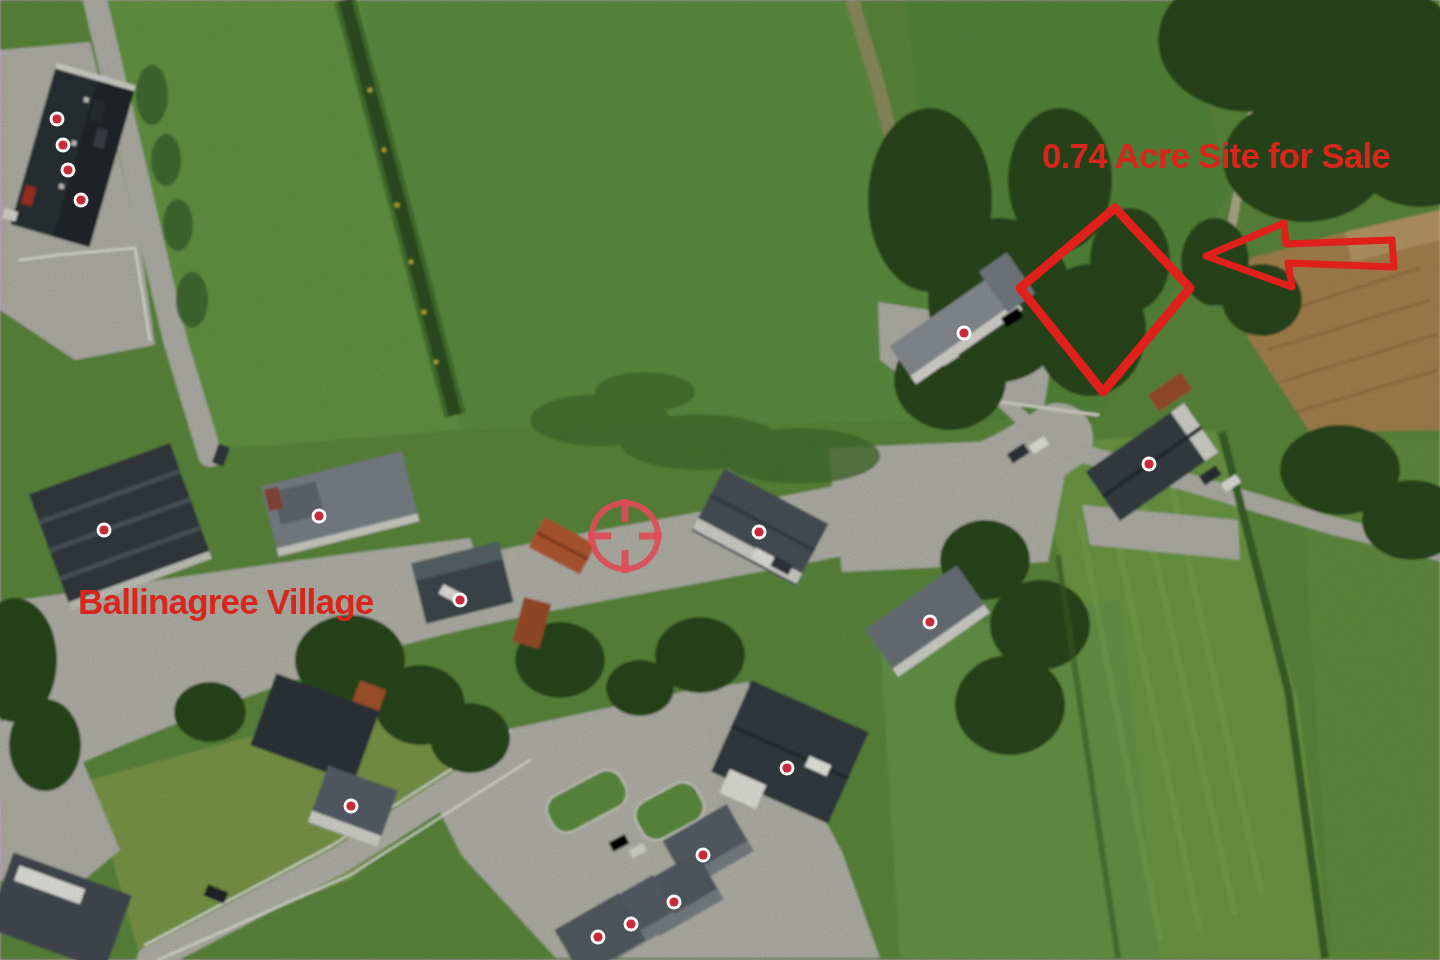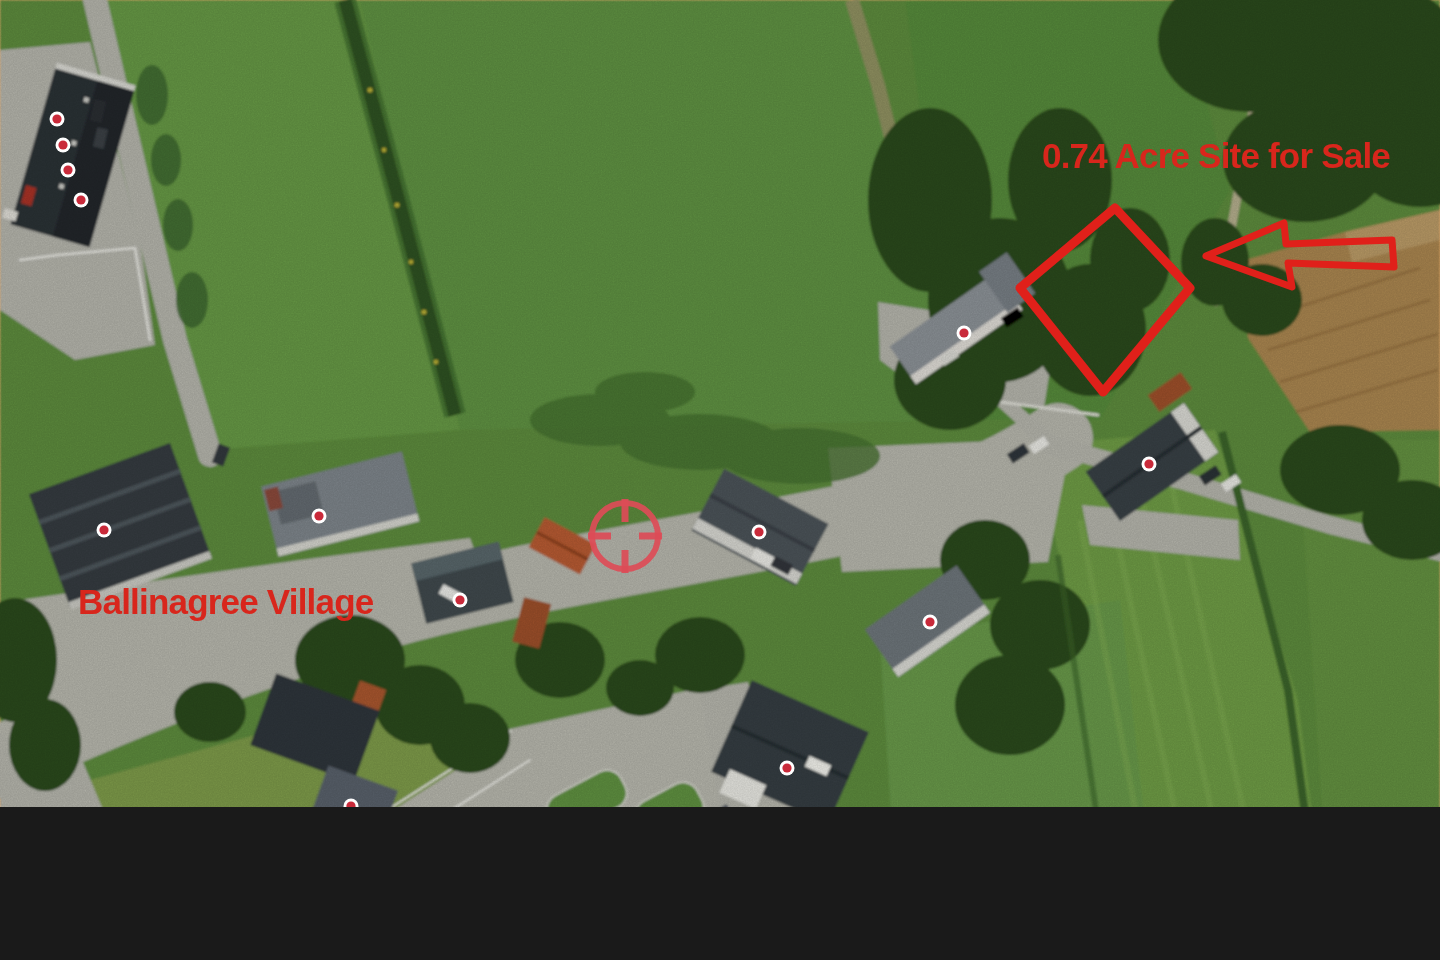--- a/index.html
+++ b/index.html
@@ -1,16 +1,16 @@
 <!DOCTYPE html>
 <html><head>
 <meta charset="utf-8">
 <style>
   html,body{margin:0;padding:0;background:#1a1a1a;}
-  .stage{position:relative;width:1440px;height:807px;overflow:hidden;background:#fdba74;
+  .stage{position:relative;width:1440px;height:960px;overflow:hidden;background:#f0abfc;
          font-family:"Liberation Sans",sans-serif;}
   .stage svg{position:absolute;left:0;top:0;display:block;}
   .ann-label{font-family:"Liberation Sans",sans-serif;font-weight:bold;letter-spacing:-0.8px;
              paint-order:stroke;}
 </style>
 </head>
 <body>
 
 <div class="stage">
 

